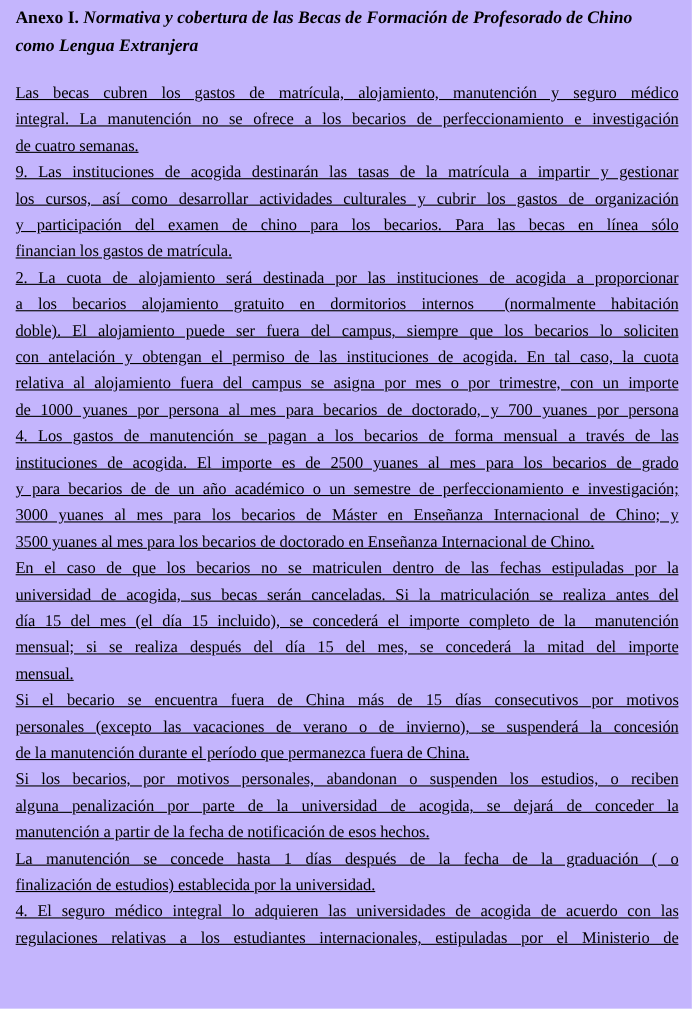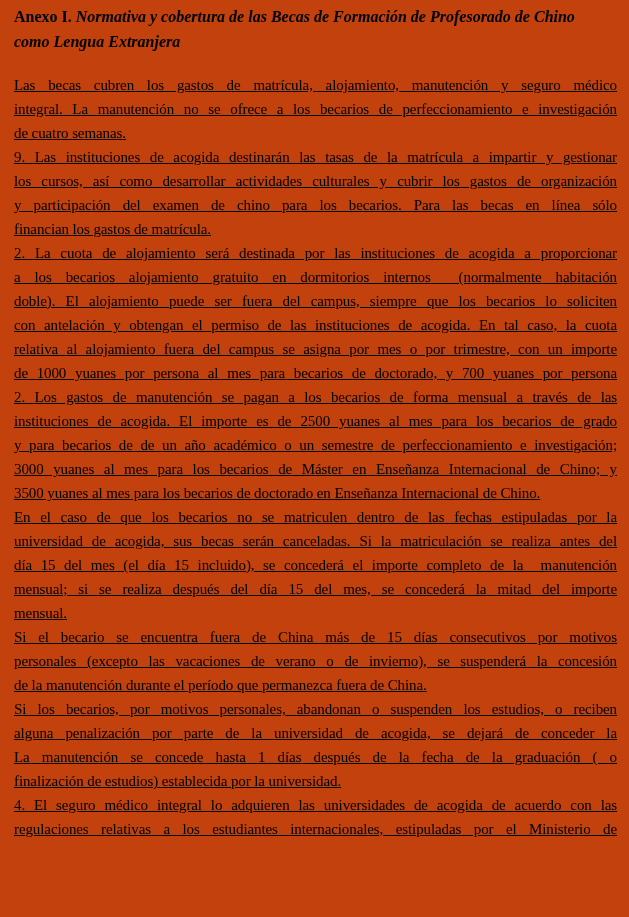--- a/index.html
+++ b/index.html
@@ -10,21 +10,21 @@
     width: 629px;
     height: 917px;
     background: #ffffff;
     overflow: hidden;
   }
   .page {
     box-sizing: border-box;
     width: 629px;
     height: 917px;
     padding: 4px 12px 0 14px;
-    background: #c2410c;
+    background: #c4b5fd;
     color: #000000;
     font-family: "Liberation Serif", "DejaVu Serif", serif;
   }
   .doc-title {
     font-weight: bold;
   }
   .title-line {
     font-size: 16px;
     line-height: 25px;
     white-space: nowrap;
@@ -67,33 +67,34 @@
       <div class="body-line">9. Las instituciones de acogida destinarán las tasas de la matrícula a impartir y gestionar</div>
       <div class="body-line">los cursos, así como desarrollar actividades culturales y cubrir los gastos de organización</div>
       <div class="body-line">y participación del examen de chino para los becarios. Para las becas en línea sólo</div>
       <div class="body-line para-end">financian los gastos de matrícula.</div>
       <div class="body-line">2. La cuota de alojamiento será destinada por las instituciones de acogida a proporcionar</div>
       <div class="body-line">a los becarios alojamiento gratuito en dormitorios internos&nbsp; (normalmente habitación</div>
       <div class="body-line">doble). El alojamiento puede ser fuera del campus, siempre que los becarios lo soliciten</div>
       <div class="body-line">con antelación y obtengan el permiso de las instituciones de acogida. En tal caso, la cuota</div>
       <div class="body-line">relativa al alojamiento fuera del campus se asigna por mes o por trimestre, con un importe</div>
       <div class="body-line">de 1000 yuanes por persona al mes para becarios de doctorado, y 700 yuanes por persona</div>
-      <div class="body-line">2. Los gastos de manutención se pagan a los becarios de forma mensual a través de las</div>
+      <div class="body-line">4. Los gastos de manutención se pagan a los becarios de forma mensual a través de las</div>
       <div class="body-line">instituciones de acogida. El importe es de 2500 yuanes al mes para los becarios de grado</div>
       <div class="body-line">y para becarios de de un año académico o un semestre de perfeccionamiento e investigación;</div>
       <div class="body-line">3000 yuanes al mes para los becarios de Máster en Enseñanza Internacional de Chino; y</div>
       <div class="body-line para-end">3500 yuanes al mes para los becarios de doctorado en Enseñanza Internacional de Chino.</div>
       <div class="body-line">En el caso de que los becarios no se matriculen dentro de las fechas estipuladas por la</div>
       <div class="body-line">universidad de acogida, sus becas serán canceladas. Si la matriculación se realiza antes del</div>
       <div class="body-line">día 15 del mes (el día 15 incluido), se concederá el importe completo de la&nbsp; manutención</div>
       <div class="body-line">mensual; si se realiza después del día 15 del mes, se concederá la mitad del importe</div>
       <div class="body-line para-end">mensual.</div>
       <div class="body-line">Si el becario se encuentra fuera de China más de 15 días consecutivos por motivos</div>
       <div class="body-line">personales (excepto las vacaciones de verano o de invierno), se suspenderá la concesión</div>
       <div class="body-line para-end">de la manutención durante el período que permanezca fuera de China.</div>
       <div class="body-line">Si los becarios, por motivos personales, abandonan o suspenden los estudios, o reciben</div>
       <div class="body-line">alguna penalización por parte de la universidad de acogida, se dejará de conceder la</div>
+      <div class="body-line para-end">manutención a partir de la fecha de notificación de esos hechos.</div>
       <div class="body-line">La manutención se concede hasta 1 días después de la fecha de la graduación ( o</div>
       <div class="body-line para-end">finalización de estudios) establecida por la universidad.</div>
       <div class="body-line">4. El seguro médico integral lo adquieren las universidades de acogida de acuerdo con las</div>
       <div class="body-line">regulaciones relativas a los estudiantes internacionales, estipuladas por el Ministerio de</div>
     </div>
 </div>
 
 </body></html>

